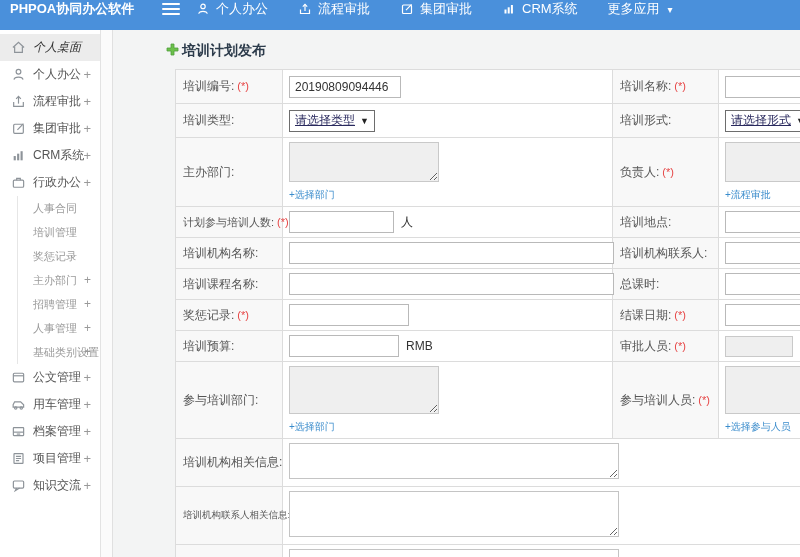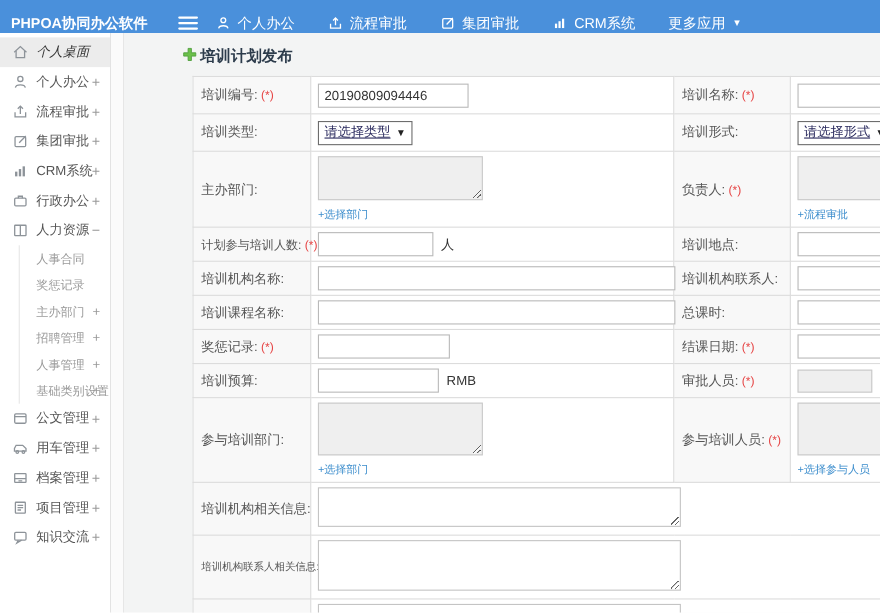--- a/index.html
+++ b/index.html
@@ -1,19 +1,19 @@
 <!DOCTYPE html>
 <html><head>
 <meta charset="utf-8">
 <style>
   html,body{margin:0;padding:0;}
   body{width:800px;height:557px;overflow:hidden;font-family:"Liberation Sans","DejaVu Sans",sans-serif;background:#fff;position:relative;}
 
   
-  .topbar{height:30px;background:#4a90db;display:flex;align-items:flex-end;color:#fff;}
+  .topbar{height:30px;background:#4a90db;display:flex;align-items:flex-start;color:#fff;}
   .logo{width:146px;font-size:13px;font-weight:bold;padding-left:10px;letter-spacing:0;}
   .hamburger{width:18px;margin:0 16px 0 6px;cursor:pointer;}
   .hamburger span{display:block;height:2px;background:#fff;margin:3px 0;border-radius:1px;}
   .nav{display:flex;align-items:center;gap:30px;font-size:13px;}
   .nav-item{display:flex;align-items:center;gap:6px;cursor:pointer;white-space:nowrap;}
   .nav-item svg{display:block;}
   .caret{font-size:10px;margin-left:2px;}
 
   
   .layout{display:flex;height:527px;}
@@ -36,21 +36,21 @@
   
   table.form{border-collapse:collapse;width:765px;table-layout:fixed;background:#fff;}
   table.form td{border:1px solid #dcdcdc;font-size:12px;vertical-align:middle;}
   td.lbl{background:#f8f8f8;color:#555;padding:4px 3px 4px 7px;white-space:nowrap;}
   td.lbl.sm{font-size:11px;}
   td.lbl.xs{font-size:9.5px;}
   td.fld{background:#fff;padding:4px 6px;}
   .star{color:#e64545;margin-left:3px;font-size:11px;}
   input.txt{border:1px solid #b9b9b9;height:22px;font-size:12px;padding:1px 5px;box-sizing:border-box;color:#333;background:#fff;vertical-align:middle;}
   input.txt.gray{background:#efefef;border-color:#c9c9c9;height:21px;}
-  .w137{width:137px}.w170{width:170px}.w105{width:105px}.w120{width:120px}.w110{width:110px}.w325{width:325px}
+  .w137{width:112px}.w170{width:170px}.w105{width:105px}.w120{width:120px}.w110{width:110px}.w325{width:325px}
   .sel{display:inline-block;border:1px solid #6d6d6d;background:#fff;padding:1px 5px 2px 5px;font-size:12px;color:#2a2a5e;cursor:pointer;}
   .sel .st{text-decoration:underline;}
   .sel .sc{font-size:9px;margin-left:5px;color:#222;}
   textarea{box-sizing:border-box;font-family:inherit;}
   textarea.graybox{background:#efefef;border:1px solid #c9c9c9;resize:both;}
   textarea.whitebox{background:#fff;border:1px solid #c4c4c4;resize:both;}
   a.lnk{color:#3a8ccc;text-decoration:none;font-size:10px;cursor:pointer;white-space:nowrap;}
   .linkline{margin-top:2px;}
   .suffix{color:#333;font-size:12px;margin-left:7px;}
   .inline{display:flex;align-items:center;}
@@ -157,31 +157,27 @@
       <span class="mk">+</span>
     </div>
     <div class="side-item">
       <span class="ic"><svg width="15" height="15" viewBox="0 0 14 14" fill="none" stroke="#8d9399" stroke-width="1.1">
             <rect x="2.2" y="4.8" width="9.6" height="6.6" rx="1"></rect>
             <path d="M5.3 4.8 V3.2 H8.7 V4.8"></path>
           </svg></span>
       <span>行政办公</span>
       <span class="mk">+</span>
     </div>
-    <div class="side-item">
-      <span class="ic"><svg width="15" height="15" viewBox="0 0 14 14" fill="none" stroke="#8d9399" stroke-width="1.1">
-            <rect x="2.2" y="2.6" width="9.6" height="8.8" rx="0.5"></rect>
-            <path d="M7 2.6 V11.4"></path>
-          </svg></span>
-      <span>人力资源</span>
-      <span class="mk">−</span>
-    </div>
     <div class="submenu">
       <div class="sub-item">
         <span>人事合同</span>
+        <span class="mk"></span>
+      </div>
+      <div class="sub-item">
+        <span>培训管理</span>
         <span class="mk"></span>
       </div>
       <div class="sub-item">
         <span>奖惩记录</span>
         <span class="mk"></span>
       </div>
       <div class="sub-item">
         <span>主办部门</span>
         <span class="mk">+</span>
       </div>

